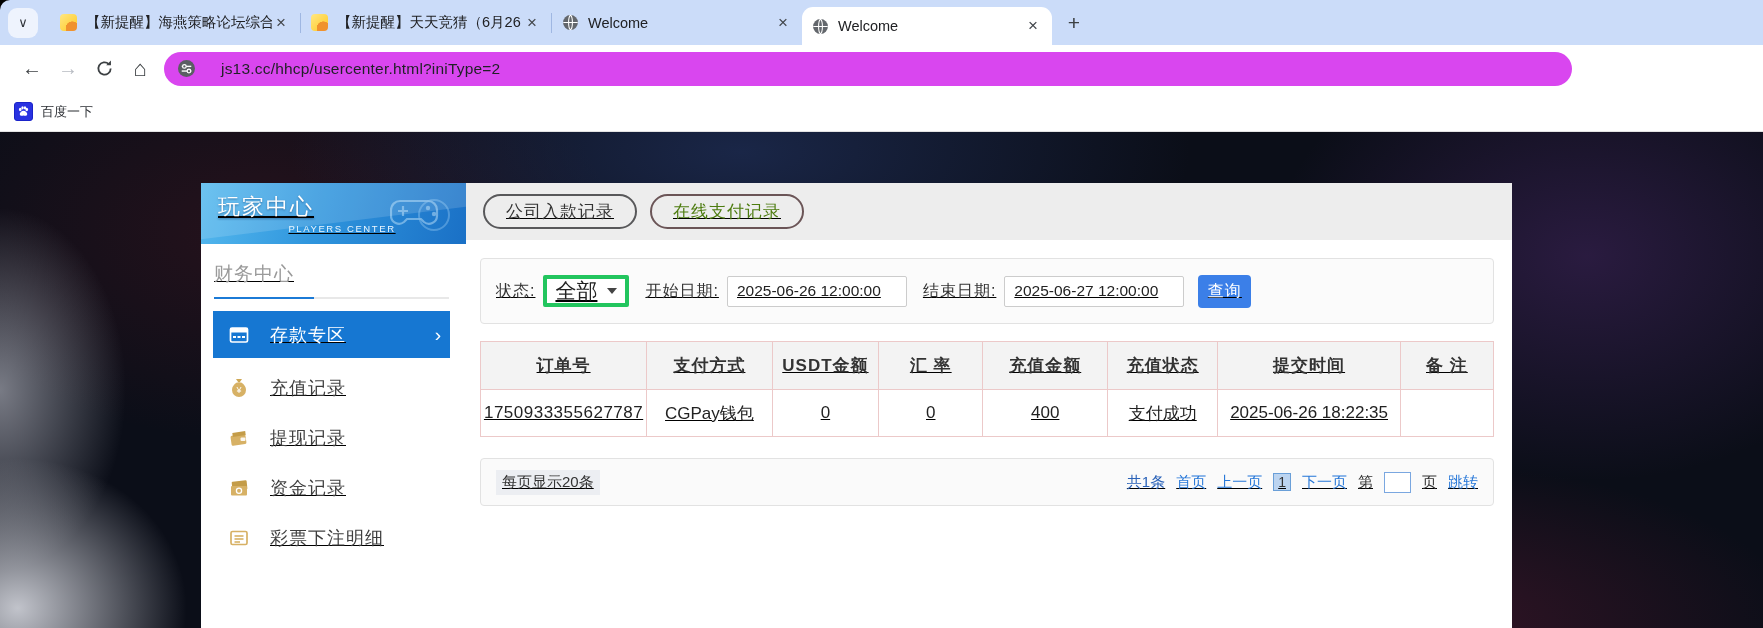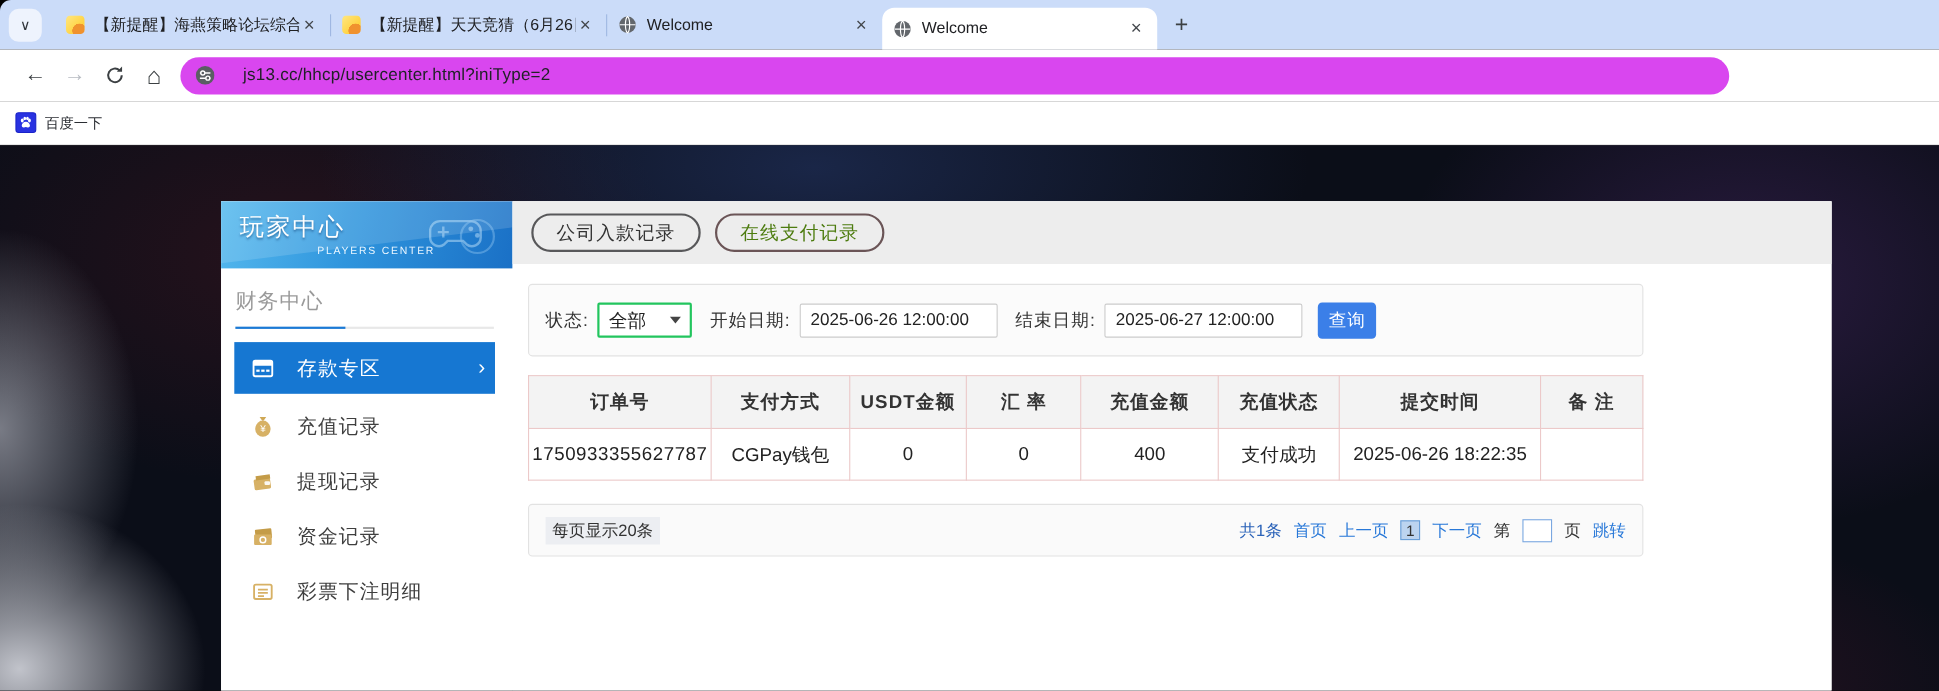--- a/index.html
+++ b/index.html
@@ -33,21 +33,21 @@
   .page { position:relative; height:496px; overflow:hidden;
     background:
       radial-gradient(ellipse 260px 230px at 1% 96%, rgba(225,227,234,0.85), rgba(225,227,234,0) 65%),
       radial-gradient(ellipse 180px 260px at 0% 52%, rgba(210,212,222,0.55), rgba(210,212,222,0) 70%),
       radial-gradient(ellipse 600px 240px at 42% 4%, rgba(38,58,110,0.55), rgba(38,58,110,0) 75%),
       radial-gradient(ellipse 420px 300px at 90% 25%, rgba(92,48,128,0.38), rgba(92,48,128,0) 75%),
       radial-gradient(ellipse 520px 220px at 80% 100%, rgba(130,32,64,0.35), rgba(130,32,64,0) 75%),
       radial-gradient(ellipse 500px 300px at 15% 20%, rgba(120,30,40,0.25), rgba(120,30,40,0) 70%),
       linear-gradient(#0b0e18,#0b0e18);
   }
-  .panel { position:absolute; left:201px; top:51px; width:1464px; height:445px; background:#fff; display:flex; }
+  .panel { position:absolute; left:201px; top:51px; width:1311px; height:445px; background:#fff; display:flex;text-decoration:underline; }
 
   
   .sidebar { width:265px; flex:none; background:#fff; }
   .banner { height:61px; position:relative; overflow:hidden; padding:9px 0 0 17px;
     background: linear-gradient(105deg,#55b9ee 0%,#2f95dd 45%,#1a70c6 100%); }
   .banner:before { content:""; position:absolute; left:-30px; top:-40px; width:320px; height:80px; background:rgba(255,255,255,0.14); transform:rotate(-7deg); }
   .banner-title { font-size:22px; color:#fff; letter-spacing:2px; text-shadow:0 1px 2px rgba(0,40,90,.45); position:relative; }
   .banner-sub { font-size:9.5px; color:#eaf6ff; letter-spacing:1.6px; margin-top:1px; position:relative;text-align:center; }
   .gamepad { position:absolute; right:14px; top:10px; opacity:.55; }
   .side-section { padding:17px 17px 0 13px; }
@@ -64,21 +64,21 @@
 
   
   .content { flex:1; background:#fff; position:relative; }
   .pillband { height:57px; background:#ededed; display:flex; align-items:center; padding-left:17px; gap:13px; }
   .pill { height:35px; padding:0 21px; border:2px solid #58585a; border-radius:18px; background:transparent; display:flex; align-items:center; font-size:17px; color:#333; cursor:pointer; letter-spacing:1px; }
   .pill.active { color:#4d7c0f; border-color:#6b5557; }
 
   .body-pad { padding:18px 18px 0 14px; }
   .filterbox { width:1014px; height:66px; background:#fbfbfb; border:1px solid #e2e2e2; border-radius:4px; display:flex; align-items:center; padding-left:15px; }
   .flabel { font-size:16px; color:#333; letter-spacing:1px; }
-  .fselect { width:86px; height:32px; background:#fff; border:2px solid #22c55e; border-radius:2px; margin-left:8px; display:flex; align-items:center; padding:0 8px; font-size:17px; color:#222; cursor:pointer; justify-content:space-between; }
+  .fselect { width:86px; height:32px; background:#fff; border:4px solid #22c55e; border-radius:2px; margin-left:8px; display:flex; align-items:center; padding:0 8px; font-size:21px; color:#222; cursor:pointer; justify-content:space-between; }
   .fselect .tri { width:0; height:0; border-left:5px solid transparent; border-right:5px solid transparent; border-top:6px solid #444; }
   .finput { width:180px; height:31px; background:#fff; border:1px solid #ccc; border-radius:2px; margin-left:8px; padding:0 9px; font-size:15.5px; color:#222; font-family:"Liberation Sans",sans-serif; }
   .gap-l { margin-left:16px; }
   .btn-query { width:53px; height:33px; margin-left:14px; background:#3b7fe8; color:#fff; border:none; border-radius:4px; font-size:16px; cursor:pointer; letter-spacing:1px; }
 
   table.rec { width:1014px; margin-top:17px; border-collapse:collapse; table-layout:fixed; }
   table.rec th { background:#f3f3f3; border:1px solid #ecc9c9; height:48px; font-size:17px; color:#333; font-weight:bold; letter-spacing:1px; }
   table.rec td { background:#fff; border:1px solid #ecc9c9; height:47px; font-size:17px; color:#222; text-align:center; }
   td.ordernum { font-size:17px; letter-spacing:0.5px; }
 

